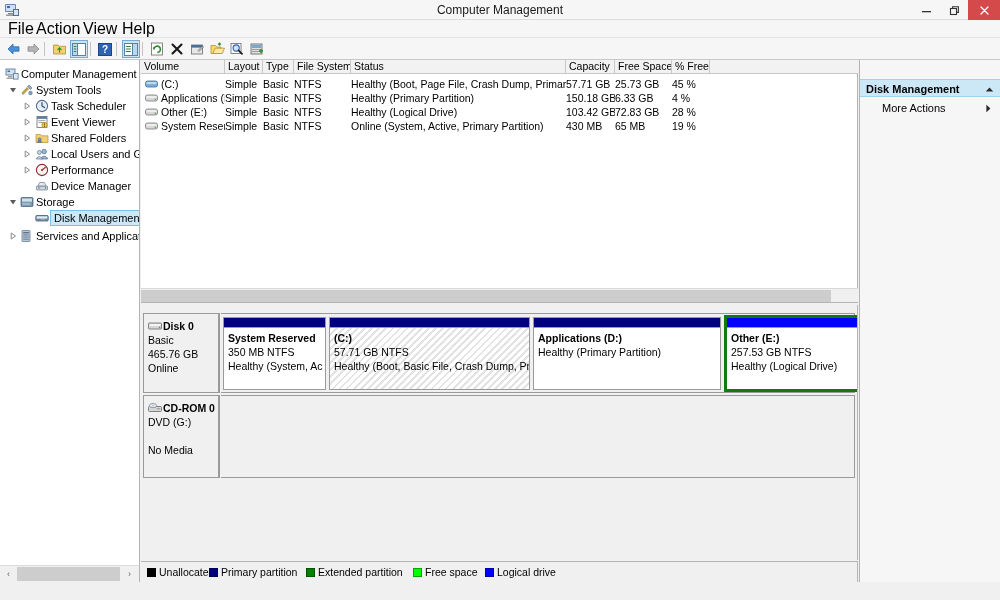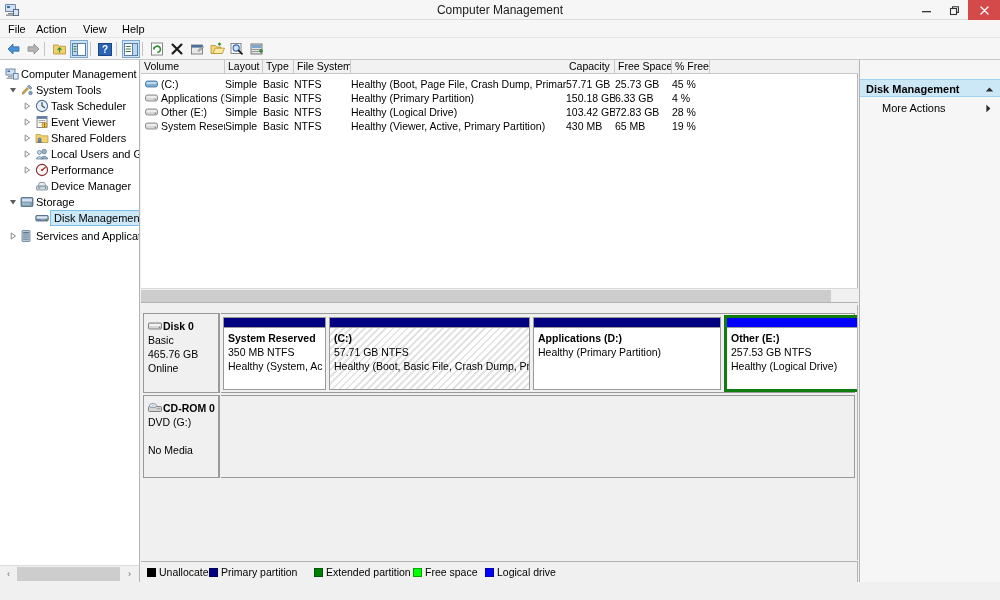--- a/index.html
+++ b/index.html
@@ -38,21 +38,21 @@
   .wbtn svg { display:block; }
 
   
   #menubar {
     position:absolute; left:0; top:20px; width:1000px; height:18px;
     background:#f6f6f6;
     border-bottom:1px solid #e4e4e4;
   }
   .menuitem {
     position:absolute; top:0; height:18px; line-height:18px;
-    padding:0 6px; font-size:11px; color:#000; cursor:default;
+    padding:0 6px; font-size:16px; color:#000; cursor:default;
   }
 
   
   #toolbar {
     position:absolute; left:0; top:38px; width:1000px; height:22px;
     background:#f6f6f6;
     border-bottom:1px solid #c8c8c8;
   }
   .tbtn {
     position:absolute; top:2px; width:18px; height:18px;
@@ -562,20 +562,21 @@
   <div class="sb-thumb"></div>
   <div class="sb-arrow" style="left:122px">›</div>
 </div>
 
 <div id="volpane">
   <div id="vol-header">
     <div class="vh" style="left:0px;   width:84px">Volume</div>
     <div class="vh" style="left:84px;  width:38px">Layout</div>
     <div class="vh" style="left:122px; width:31px">Type</div>
     <div class="vh" style="left:153px; width:57px">File System</div>
+    <div class="vh" style="left:210px; width:215px">Status</div>
     <div class="vh" style="left:425px; width:49px">Capacity</div>
     <div class="vh" style="left:474px; width:57px">Free Space</div>
     <div class="vh" style="left:531px; width:38px">% Free</div>
     <div class="vh" style="left:569px; width:148px; border-right:none"></div>
   </div>
 
   <div class="vrow" style="top:17px">
     <span class="vol-icon">
       <svg width="13" height="10" viewBox="0 0 13 10">
         <rect x="0.5" y="2" width="12" height="6" rx="2" fill="#7eaed6" stroke="#3f6f9a" stroke-width="0.8"></rect>
@@ -633,21 +634,21 @@
       <svg width="13" height="10" viewBox="0 0 13 10">
         <rect x="0.5" y="2" width="12" height="6" rx="2" fill="#d8d8d8" stroke="#777" stroke-width="0.8"></rect>
         <rect x="1.5" y="3.2" width="10" height="1.6" fill="#f2f2f2"></rect>
         <circle cx="10.3" cy="6.3" r="0.8" fill="#5a9a5a"></circle>
       </svg>
     </span>
     <span class="vc" style="left:20px; width:64px">System Reserved</span>
     <span class="vc" style="left:84px; width:38px">Simple</span>
     <span class="vc" style="left:122px;width:31px">Basic</span>
     <span class="vc" style="left:153px;width:57px">NTFS</span>
-    <span class="vc" style="left:210px;width:215px">Healthy (Viewer, Active, Primary Partition)</span>
+    <span class="vc" style="left:210px;width:215px">Online (System, Active, Primary Partition)</span>
     <span class="vc" style="left:425px;width:49px">430 MB</span>
     <span class="vc" style="left:474px;width:57px">65 MB</span>
     <span class="vc" style="left:531px;width:38px">19 %</span>
   </div>
 </div>
 
 <div id="vol-hscroll">
   <div class="thumb"></div>
 </div>
 
@@ -728,21 +729,21 @@
   </div>
 </div>
 
 <div id="legend">
   <div class="leg" style="left:6px">
     <span class="leg-sw" style="background:#000000"></span><span>Unallocated</span>
   </div>
   <div class="leg" style="left:68px">
     <span class="leg-sw" style="background:#000080"></span><span>Primary partition</span>
   </div>
-  <div class="leg" style="left:173px">
+  <div class="leg" style="left:165px">
     <span class="leg-sw" style="background:#008000"></span><span>Extended partition</span>
   </div>
   <div class="leg" style="left:272px">
     <span class="leg-sw" style="background:#00ff00"></span><span>Free space</span>
   </div>
   <div class="leg" style="left:344px">
     <span class="leg-sw" style="background:#0000ff"></span><span>Logical drive</span>
   </div>
 </div>
 

